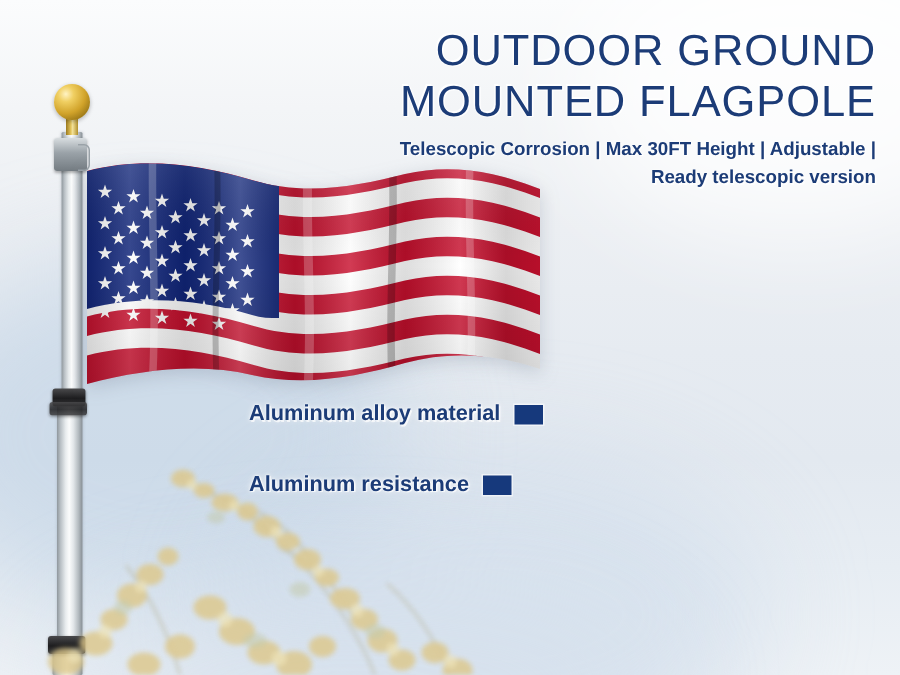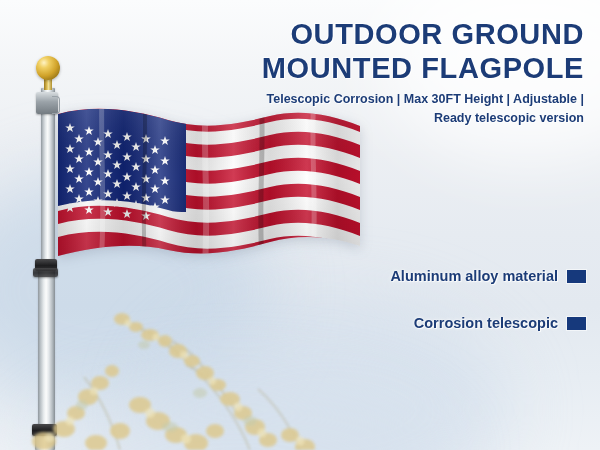--- a/index.html
+++ b/index.html
@@ -74,37 +74,37 @@
     filter:drop-shadow(0 3px 6px rgba(90,105,125,.25));
   }
 
   
   #foliage{position:absolute;left:0;bottom:0;width:340px;height:215px;
            filter:blur(1.6px);opacity:.92;pointer-events:none;}
 
   
   #headline{
     position:absolute;right:16px;top:18px;width:400px;text-align:right;
-    font-weight:bold;font-size:29px;line-height:1.16;letter-spacing:.6px;
+    font-weight:normal;font-size:29px;line-height:1.16;letter-spacing:.6px;
     color:#1c3c77;
     text-shadow:
       0 0 1px #ffffff, 0 0 2px #ffffff,
       1px 1px 0 rgba(255,255,255,.9), -1px -1px 0 rgba(255,255,255,.9);
   }
   #headline .ln{display:block;white-space:nowrap;}
   #subhead{
     position:absolute;right:16px;top:90px;width:340px;text-align:right;
     font-weight:bold;font-size:12.5px;line-height:1.5;color:#1c3c77;
     text-shadow:0 0 2px #fff, 1px 1px 0 rgba(255,255,255,.85);
   }
   #subhead .ln{display:block;}
 
   #features{position:absolute;right:14px;top:262px;width:420px;}
   .feat{
-    display:flex;align-items:center;justify-content:flex-end;gap:9px;
+    display:flex;align-items:center;gap:9px;
     margin-bottom:0;
   }
   .feat.f1{height:28px;}
   .feat.f2{height:28px;margin-top:19px;}
   .feat.f3{height:28px;margin-top:21px;}
   .feat-text{
     font-weight:bold;font-size:14.5px;color:#1c3c77;white-space:nowrap;
     text-shadow:0 0 2px #fff, 0 0 4px rgba(255,255,255,.85), 1px 1px 0 rgba(255,255,255,.7);
   }
   .feat-bullet{
@@ -324,18 +324,18 @@
     <span class="ln">Telescopic Corrosion | Max 30FT Height | Adjustable |</span>
     <span class="ln">Ready telescopic version</span>
   </div>
 
   <div id="features">
     <div class="feat f1">
       <span class="feat-text">Aluminum alloy material</span>
       <span class="feat-bullet"></span>
     </div>
     <div class="feat f2">
-      <span class="feat-text">Corrosion telescopic</span>
+      <span class="feat-text">Aluminum resistance</span>
       <span class="feat-bullet"></span>
     </div>
   </div>
 
 </div>
 
 </body></html>

